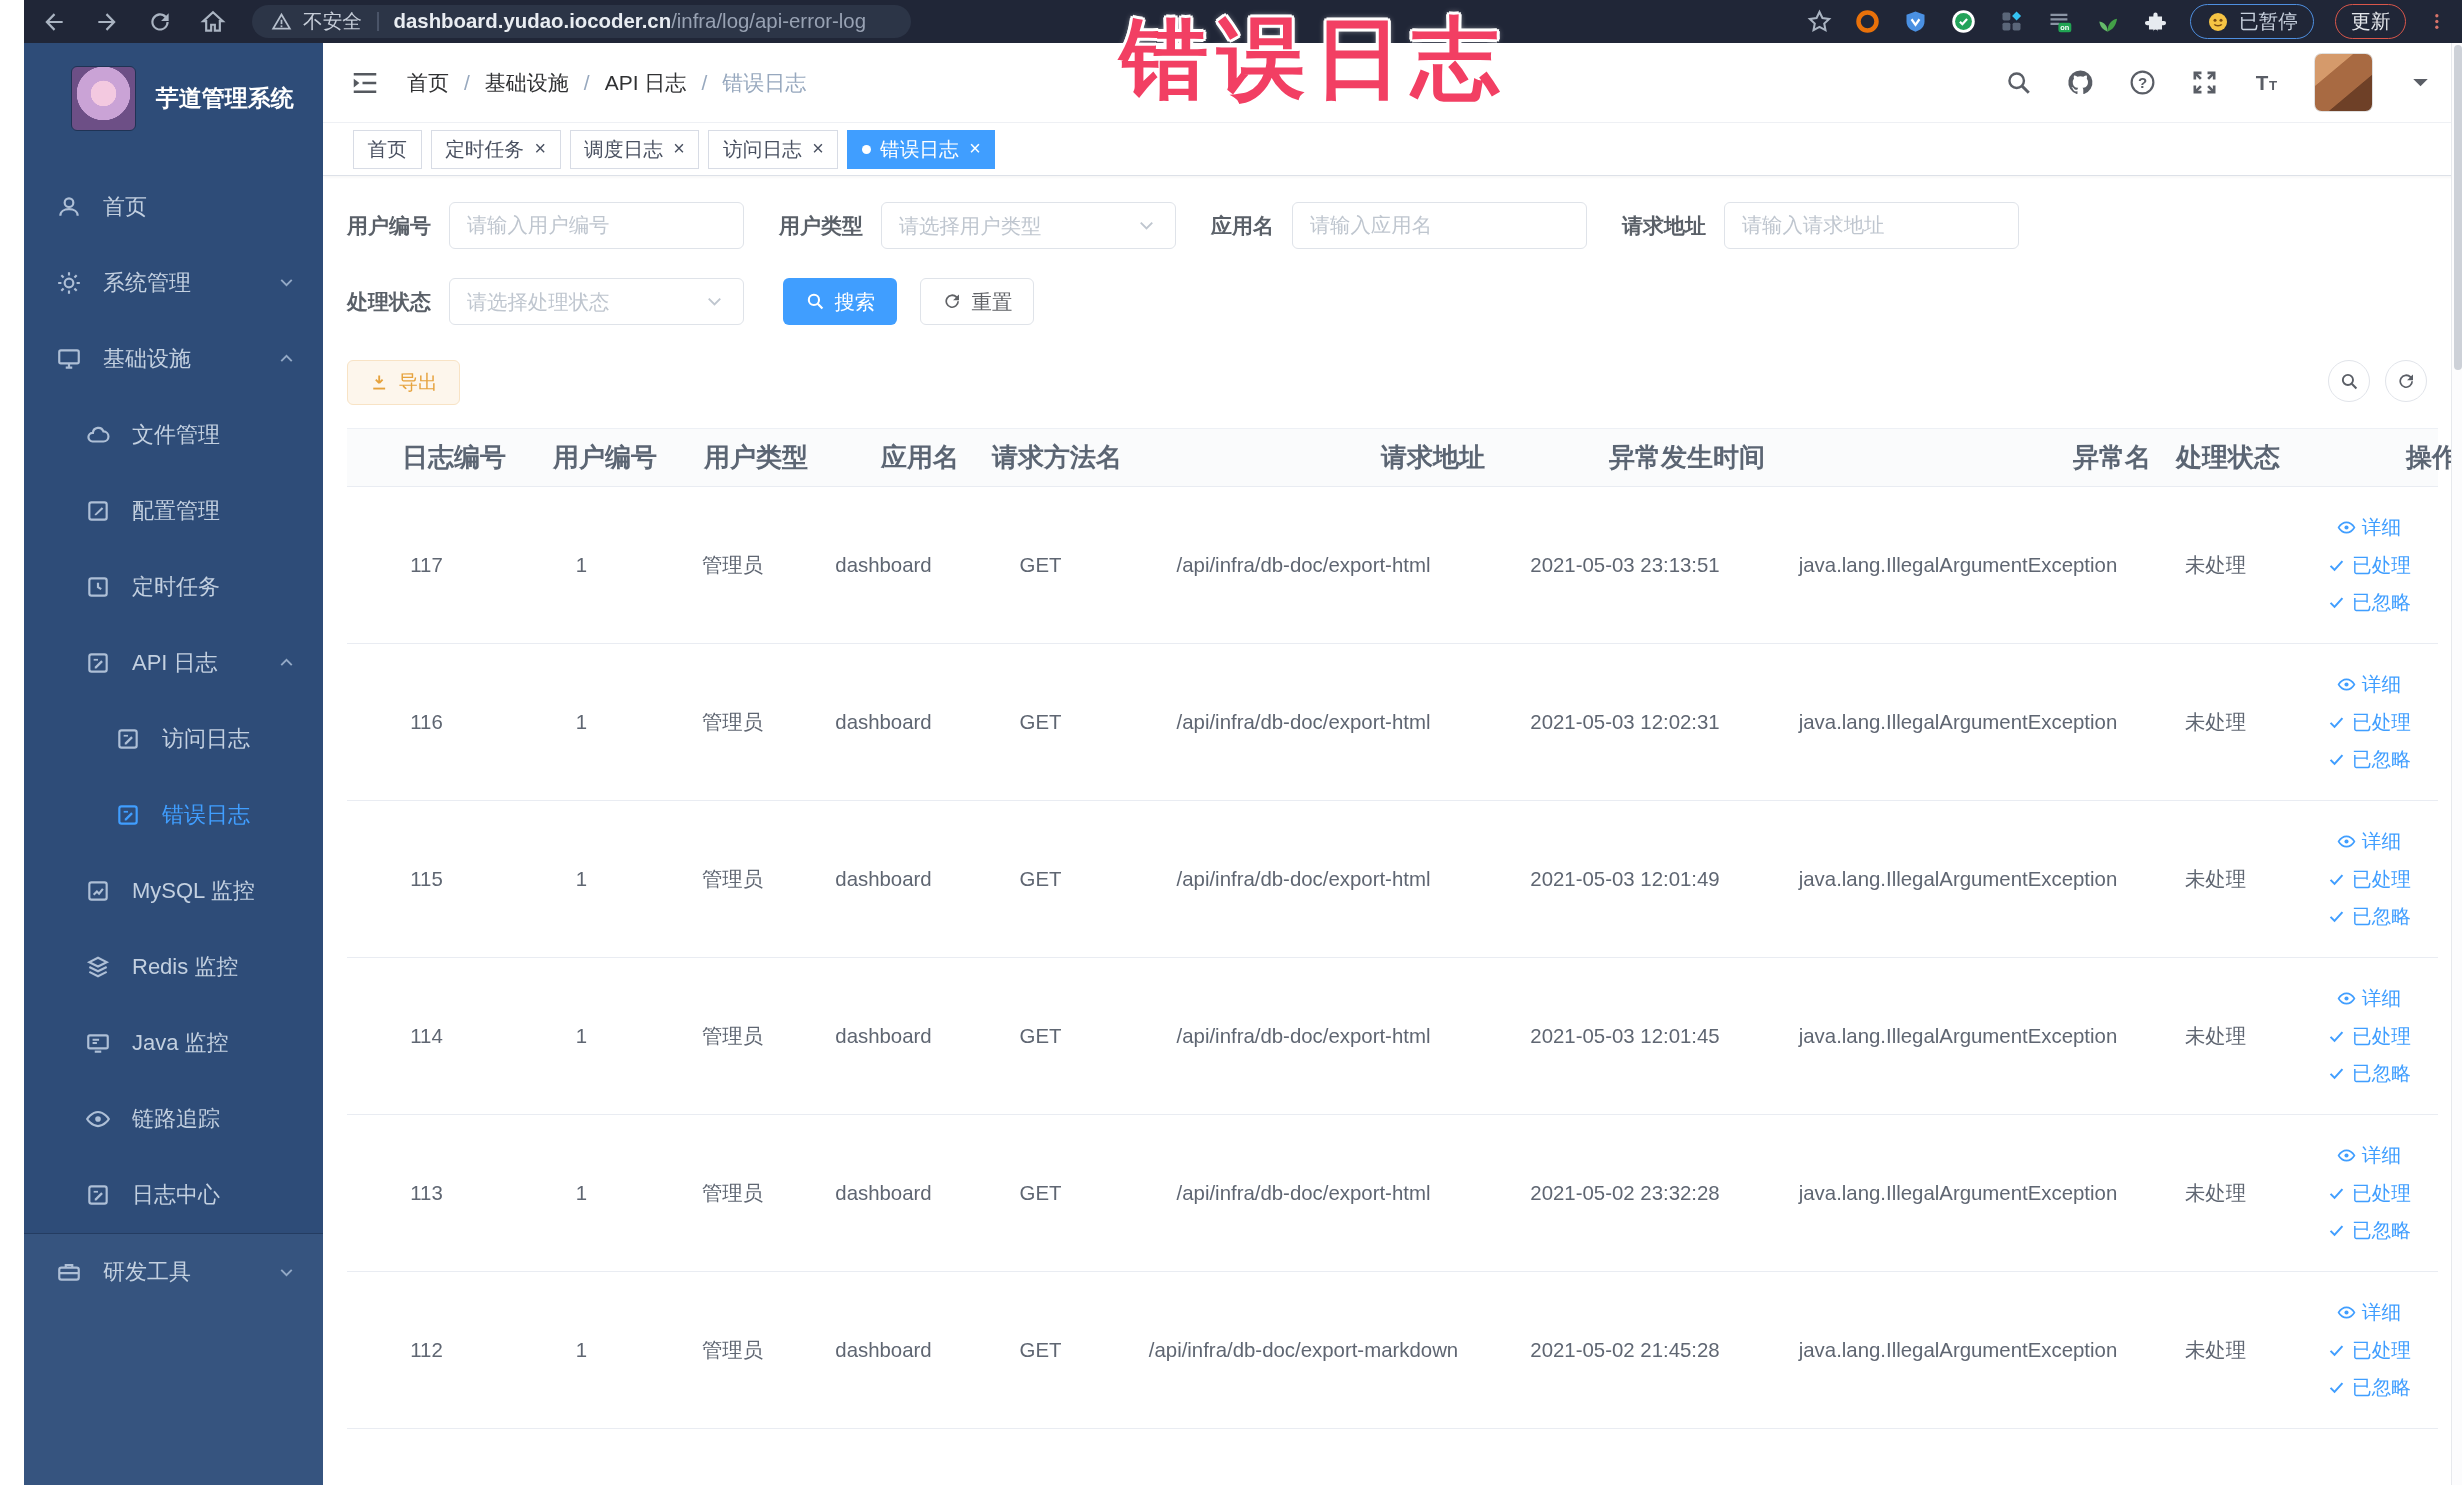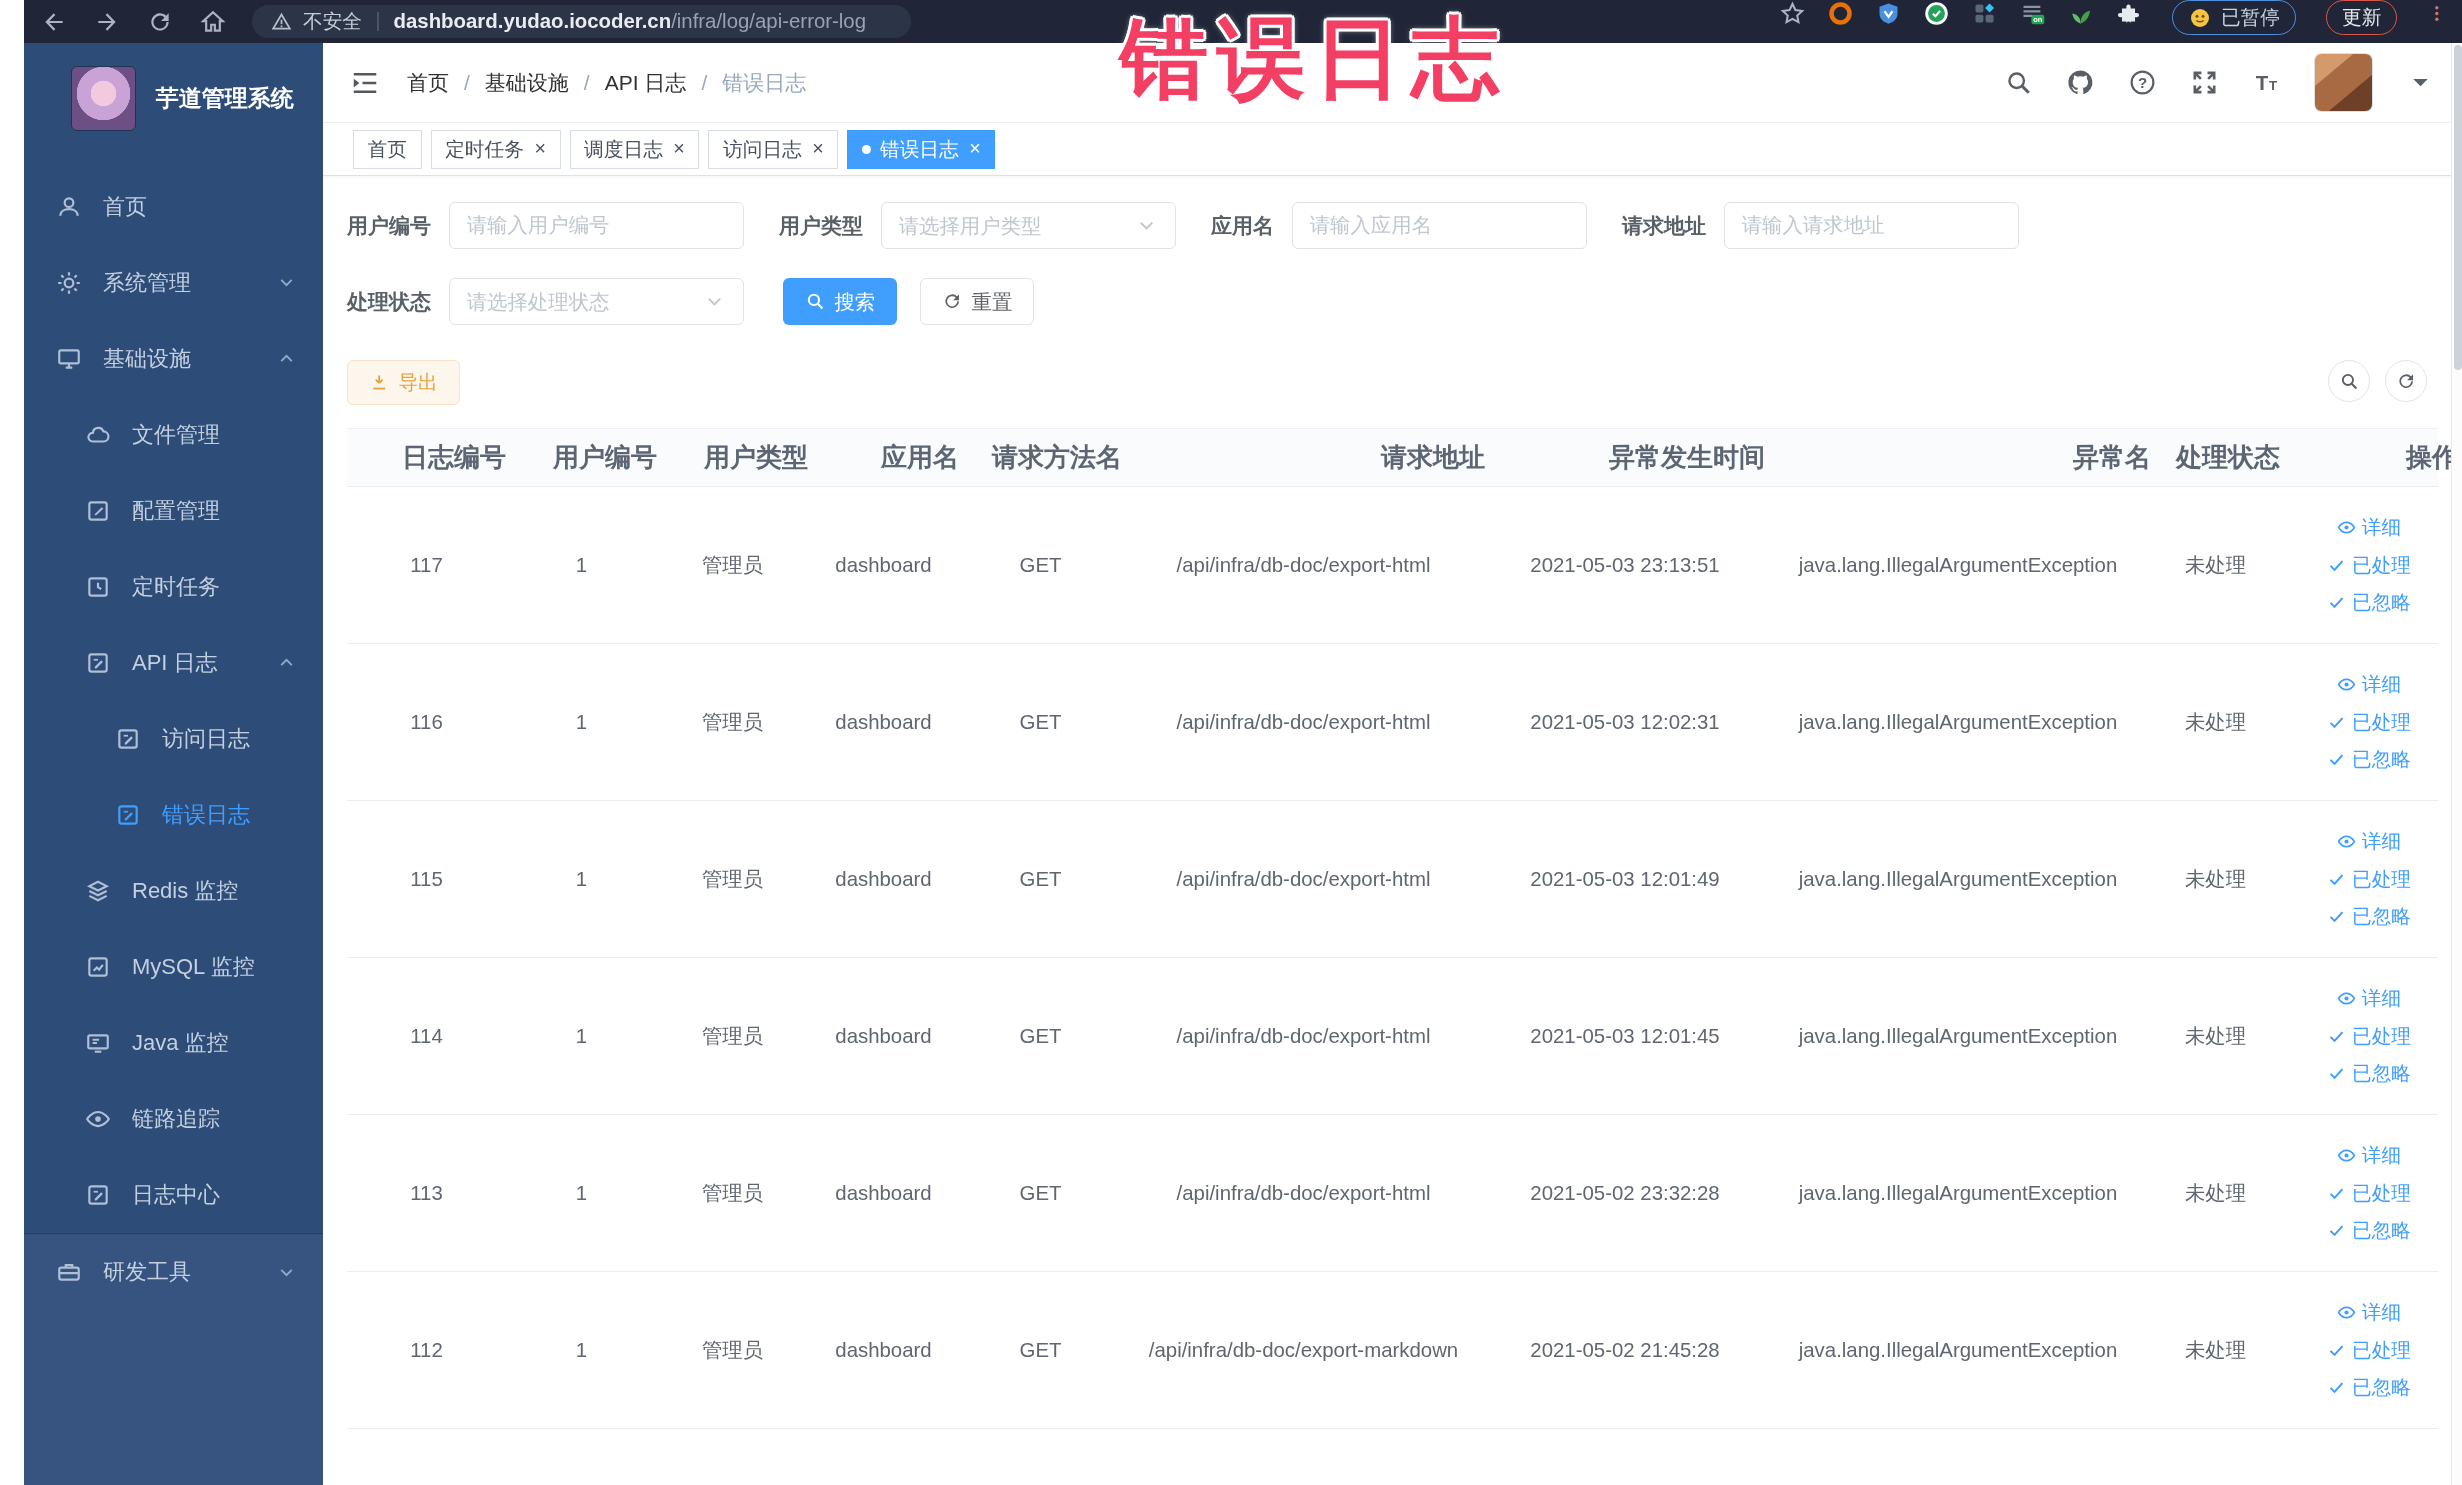--- a/index.html
+++ b/index.html
@@ -9,21 +9,21 @@
   
   .browser-bar { height:43px; background:#202637; display:flex; align-items:center; position:relative; z-index:5; }
   .bnav { display:flex; align-items:center; padding-left:16.7px; gap:27px; color:#aab4c2; }
   .bnav .icn { width:26px; height:26px; }
   .url-pill { margin-left:26px; height:33px; width:659px; background:#2c3547; border-radius:16.7px; display:flex; align-items:center; padding:0 19.7px; }
   .url-pill .icn { width:21px; height:21px; color:#b6bfcc; }
   .sec-label { color:#c6cdd8; font-size:19.7px; margin-left:10.6px; }
   .url-div { width:1.5px; height:19.7px; background:#4a5468; margin:0 15px; }
   .url-host { color:#e9edf2; font-size:20.4px; font-weight:600; }
   .url-path { color:#98a2b3; font-size:20.4px; }
-  .bright { position:absolute; right:15px; top:0; height:43px; display:flex; align-items:flex-start; gap:30px; }
+  .bright { position:absolute; right:15px; top:0; height:43px; display:flex; align-items:center; gap:21px; }
   .bright .icn { width:27px; height:27px; color:#b7c0cc; }
   .pill { display:flex; align-items:center; gap:9px; height:35px; border-radius:18px; padding:0 15px; font-size:19.7px; }
   .pill.paused { border:1.5px solid #4e8fe0; color:#c9d2df; }
   .pill.update { border:1.5px solid #d9564a; color:#e3e6ea; }
   .pill .icn { width:24px; height:24px; }
 
   
   .overlay-title { position:absolute; left:1120px; top:0px; z-index:50; font-size:88px; font-weight:800; letter-spacing:9px; color:#f23f63;
     text-shadow: 3px 0 0 #fff,-3px 0 0 #fff,0 3px 0 #fff,0 -3px 0 #fff,2.3px 2.3px 0 #fff,-2.3px -2.3px 0 #fff,2.3px -2.3px 0 #fff,-2.3px 2.3px 0 #fff, 0 0 7.6px #fff; }
 
@@ -330,34 +330,34 @@
                 <rect x="4" y="4" width="16" height="16" rx="2" fill="none" stroke="currentColor" stroke-width="2"></rect>
                 <path d="M9 15.5l6-6 1.5 1.5-6 6H9z" fill="currentColor"></path>
                 <path d="M8 9h4" stroke="currentColor" stroke-width="1.6"></path>
               </svg>
             </span>
             <span class="mi-label">错误日志</span>
           </div>
           <div class="menu-item l1">
             <span class="icn ">
               <svg viewBox="0 0 24 24">
+                <rect x="4" y="4" width="16" height="16" rx="2" fill="none" stroke="currentColor" stroke-width="2"></rect>
+                <path d="M8 15.5l3-3 2 2 3.5-4.5" fill="none" stroke="currentColor" stroke-width="2"></path>
+              </svg>
+            </span>
+            <span class="mi-label">MySQL 监控</span>
+          </div>
+          <div class="menu-item l1">
+            <span class="icn ">
+              <svg viewBox="0 0 24 24">
                 <path d="M12 3.5L20 7.5l-8 4-8-4z" fill="none" stroke="currentColor" stroke-width="2"></path>
                 <path d="M4 12l8 4 8-4M4 16.5l8 4 8-4" fill="none" stroke="currentColor" stroke-width="2"></path>
               </svg>
             </span>
             <span class="mi-label">Redis 监控</span>
-          </div>
-          <div class="menu-item l1">
-            <span class="icn ">
-              <svg viewBox="0 0 24 24">
-                <rect x="4" y="4" width="16" height="16" rx="2" fill="none" stroke="currentColor" stroke-width="2"></rect>
-                <path d="M8 15.5l3-3 2 2 3.5-4.5" fill="none" stroke="currentColor" stroke-width="2"></path>
-              </svg>
-            </span>
-            <span class="mi-label">MySQL 监控</span>
           </div>
           <div class="menu-item l1">
             <span class="icn ">
               <svg viewBox="0 0 24 24">
                 <rect x="3" y="5" width="18" height="12" rx="1.5" fill="none" stroke="currentColor" stroke-width="2"></rect>
                 <path d="M7 9h6M7 12h4" stroke="currentColor" stroke-width="1.8"></path>
                 <path d="M9 20h6" stroke="currentColor" stroke-width="2"></path>
               </svg>
             </span>
             <span class="mi-label">Java 监控</span>

